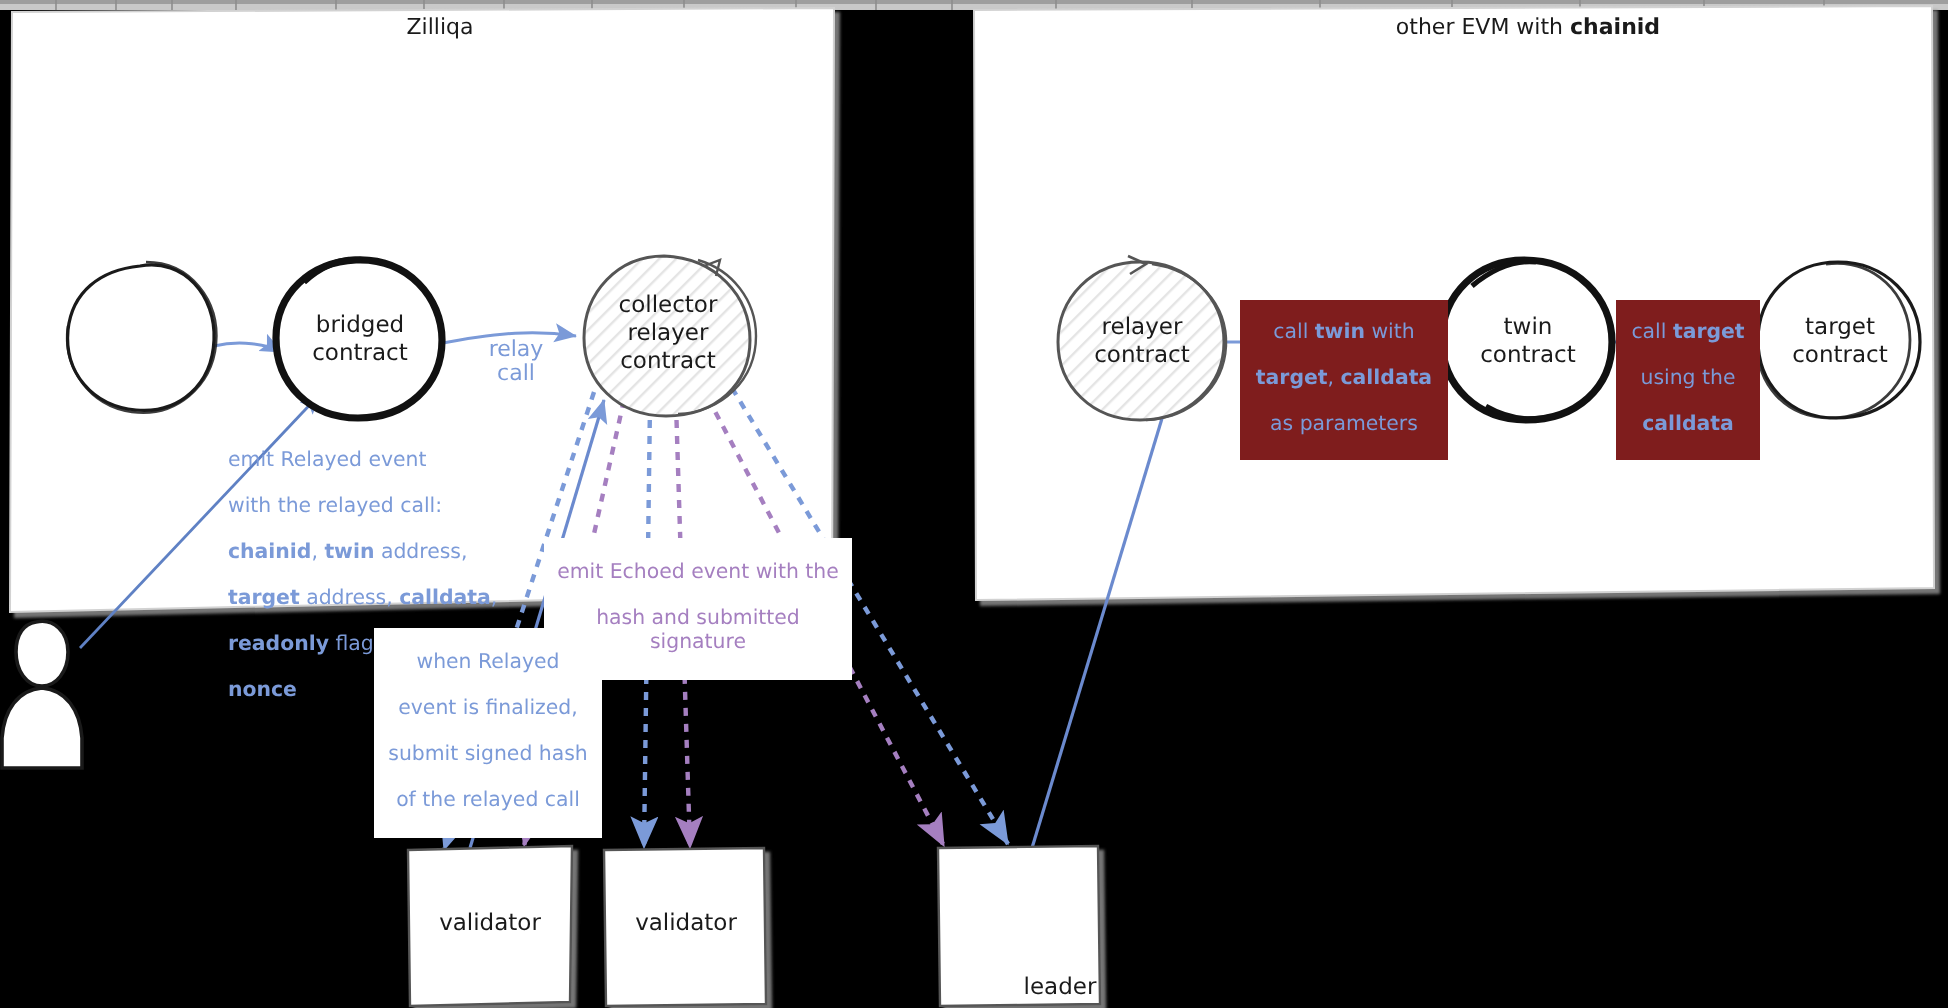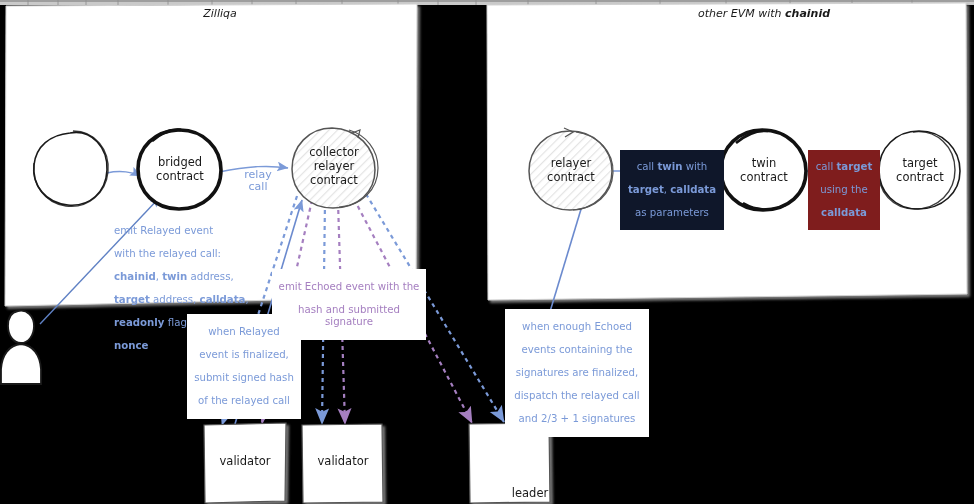--- a/index.html
+++ b/index.html
@@ -25,21 +25,21 @@
   .htmltext {
     position: absolute;
     color: #7b9ad8;
     font-family: "DejaVu Sans", "Liberation Sans", sans-serif;
     line-height: 1.12;
     text-align: center;
     white-space: pre-line;
   }
   .txt-blue { color: #7b9ad8; }
   .txt-purple { color: #a57fc0; }
-  .txt-black { color: #1a1a1a; font-style: italic; }
+  .txt-black { color: #1a1a1a; }
   .boxed { background: #ffffff; }
   .nodelabel {
     position: absolute;
     color: #1a1a1a;
     text-align: center;
     line-height: 1.2;
     font-family: "DejaVu Sans", "Liberation Sans", sans-serif;
   }
   b { font-weight: 700; }
 </style>
@@ -229,29 +229,22 @@
     <div>hash and submitted signature</div>
   </div>
 
   <div class="htmltext txt-blue boxed" style="left:187px; top:314px; width:110px; font-size:10.2px; padding:1px 2px;">
     <div>when Relayed</div>
     <div>event is finalized,</div>
     <div>submit signed hash</div>
     <div>of the relayed call</div>
   </div>
 
-  <div class="htmltext txt-blue boxed" style="left:505px; top:309px; width:140px; font-size:10.2px; padding:1px 2px;">
-    <div>when enough Echoed</div>
-    <div>events containing the</div>
-    <div>signatures are finalized,</div>
-    <div>dispatch the relayed call</div>
-    <div>and 2/3 + 1 signatures</div>
-  </div>
-
-  <div class="htmltext txt-blue" style="left:620px; top:150px; width:104px; font-size:10.2px; background:#0f172a;">
+
+  <div class="htmltext txt-blue" style="left:620px; top:150px; width:104px; font-size:10.2px; background:#7f1d1d;">
     <div>call <b>twin</b> with</div>
     <div><b>target</b>, <b>calldata</b></div>
     <div>as parameters</div>
   </div>
 
   <div class="htmltext txt-blue" style="left:808px; top:150px; width:72px; font-size:10.2px; background:#7f1d1d;">
     <div>call <b>target</b></div>
     <div>using the</div>
     <div><b>calldata</b></div>
   </div>

